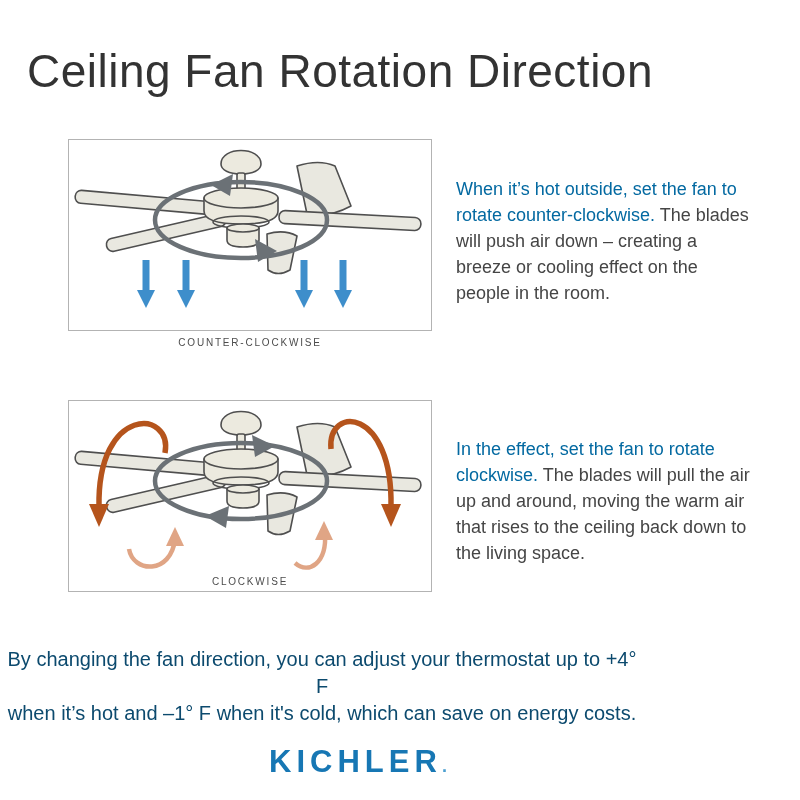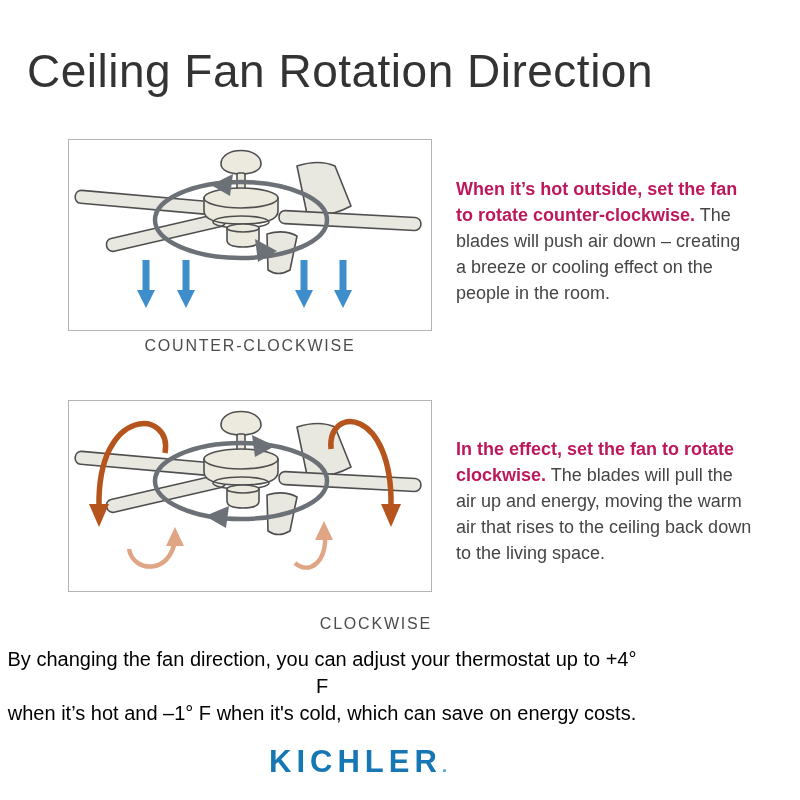--- a/index.html
+++ b/index.html
@@ -9,31 +9,31 @@
   .title{position:absolute;top:44px;left:0;width:680px;text-align:center;
          font-size:46px;font-weight:200;letter-spacing:.5px;color:#333333;}
 
   .diagram-box{position:absolute;left:68px;width:362px;height:190px;
                border:1px solid #b3b3b3;background:#ffffff;box-sizing:content-box;}
   #box-ccw{top:139px;}
   #box-cw{top:400px;}
   .diagram-box svg{display:block;width:362px;height:190px;}
 
   .diagram-label{position:absolute;left:68px;width:364px;text-align:center;
-                 font-size:16px;letter-spacing:1.8px;color:#4c4c4c;}
+                 font-size:10px;letter-spacing:1.8px;color:#4c4c4c;}
   #label-ccw{top:337px;}
-  #label-cw{top:615px;text-align:right;}
+  #label-cw{top:576px;}
 
   .side-text{position:absolute;left:456px;width:296px;font-size:18px;line-height:26px;color:#454545;}
   #text-summer{top:176px;}
   #text-winter{top:436px;}
-  .side-text .lead{font-weight:700;color:#be185d;}
+  .side-text .lead{font-weight:400;color:#0369a1;}
 
   .footer-note{position:absolute;top:646px;left:0;width:644px;text-align:center;
-               font-size:20px;line-height:27px;color:#000000;}
+               font-size:20px;line-height:27px;color:#0c4a6e;}
 
   .brand{position:absolute;top:744px;left:0;width:716px;text-align:center;
          font-size:31px;font-weight:700;letter-spacing:5px;color:#1777b4;}
   .brand .dot{font-size:18px;letter-spacing:0;color:#4b9fd0;}
 </style>
 </head>
 <body>
 
 <div id="page">
 
@@ -123,21 +123,21 @@
         <path d="M226,162 C240,174 258,162 256,132" fill="none" stroke-width="4.5"></path>
         <polygon points="255,120 246,139 264,139" stroke="none"></polygon>
       </g>
     </svg>
   </div>
 
   <div class="diagram-label" id="label-cw">CLOCKWISE</div>
 
   <div class="side-text" id="text-winter">
     <span class="lead">In the effect, set the fan to rotate clockwise.</span>
-    <span>The blades will pull the air up and energy, moving the warm air that rises to the ceiling back down to the living space.</span>
+    <span>The blades will pull the air up and around, moving the warm air that rises to the ceiling back down to the living space.</span>
   </div>
 
   <div class="footer-note">
     <div>By changing the fan direction, you can adjust your thermostat up to +4° F</div>
     <div>when it’s hot and –1° F when it's cold, which can save on energy costs.</div>
   </div>
 
   <div class="brand"><span>KICHLER</span><span class="dot">.</span></div>
 
 </div>

